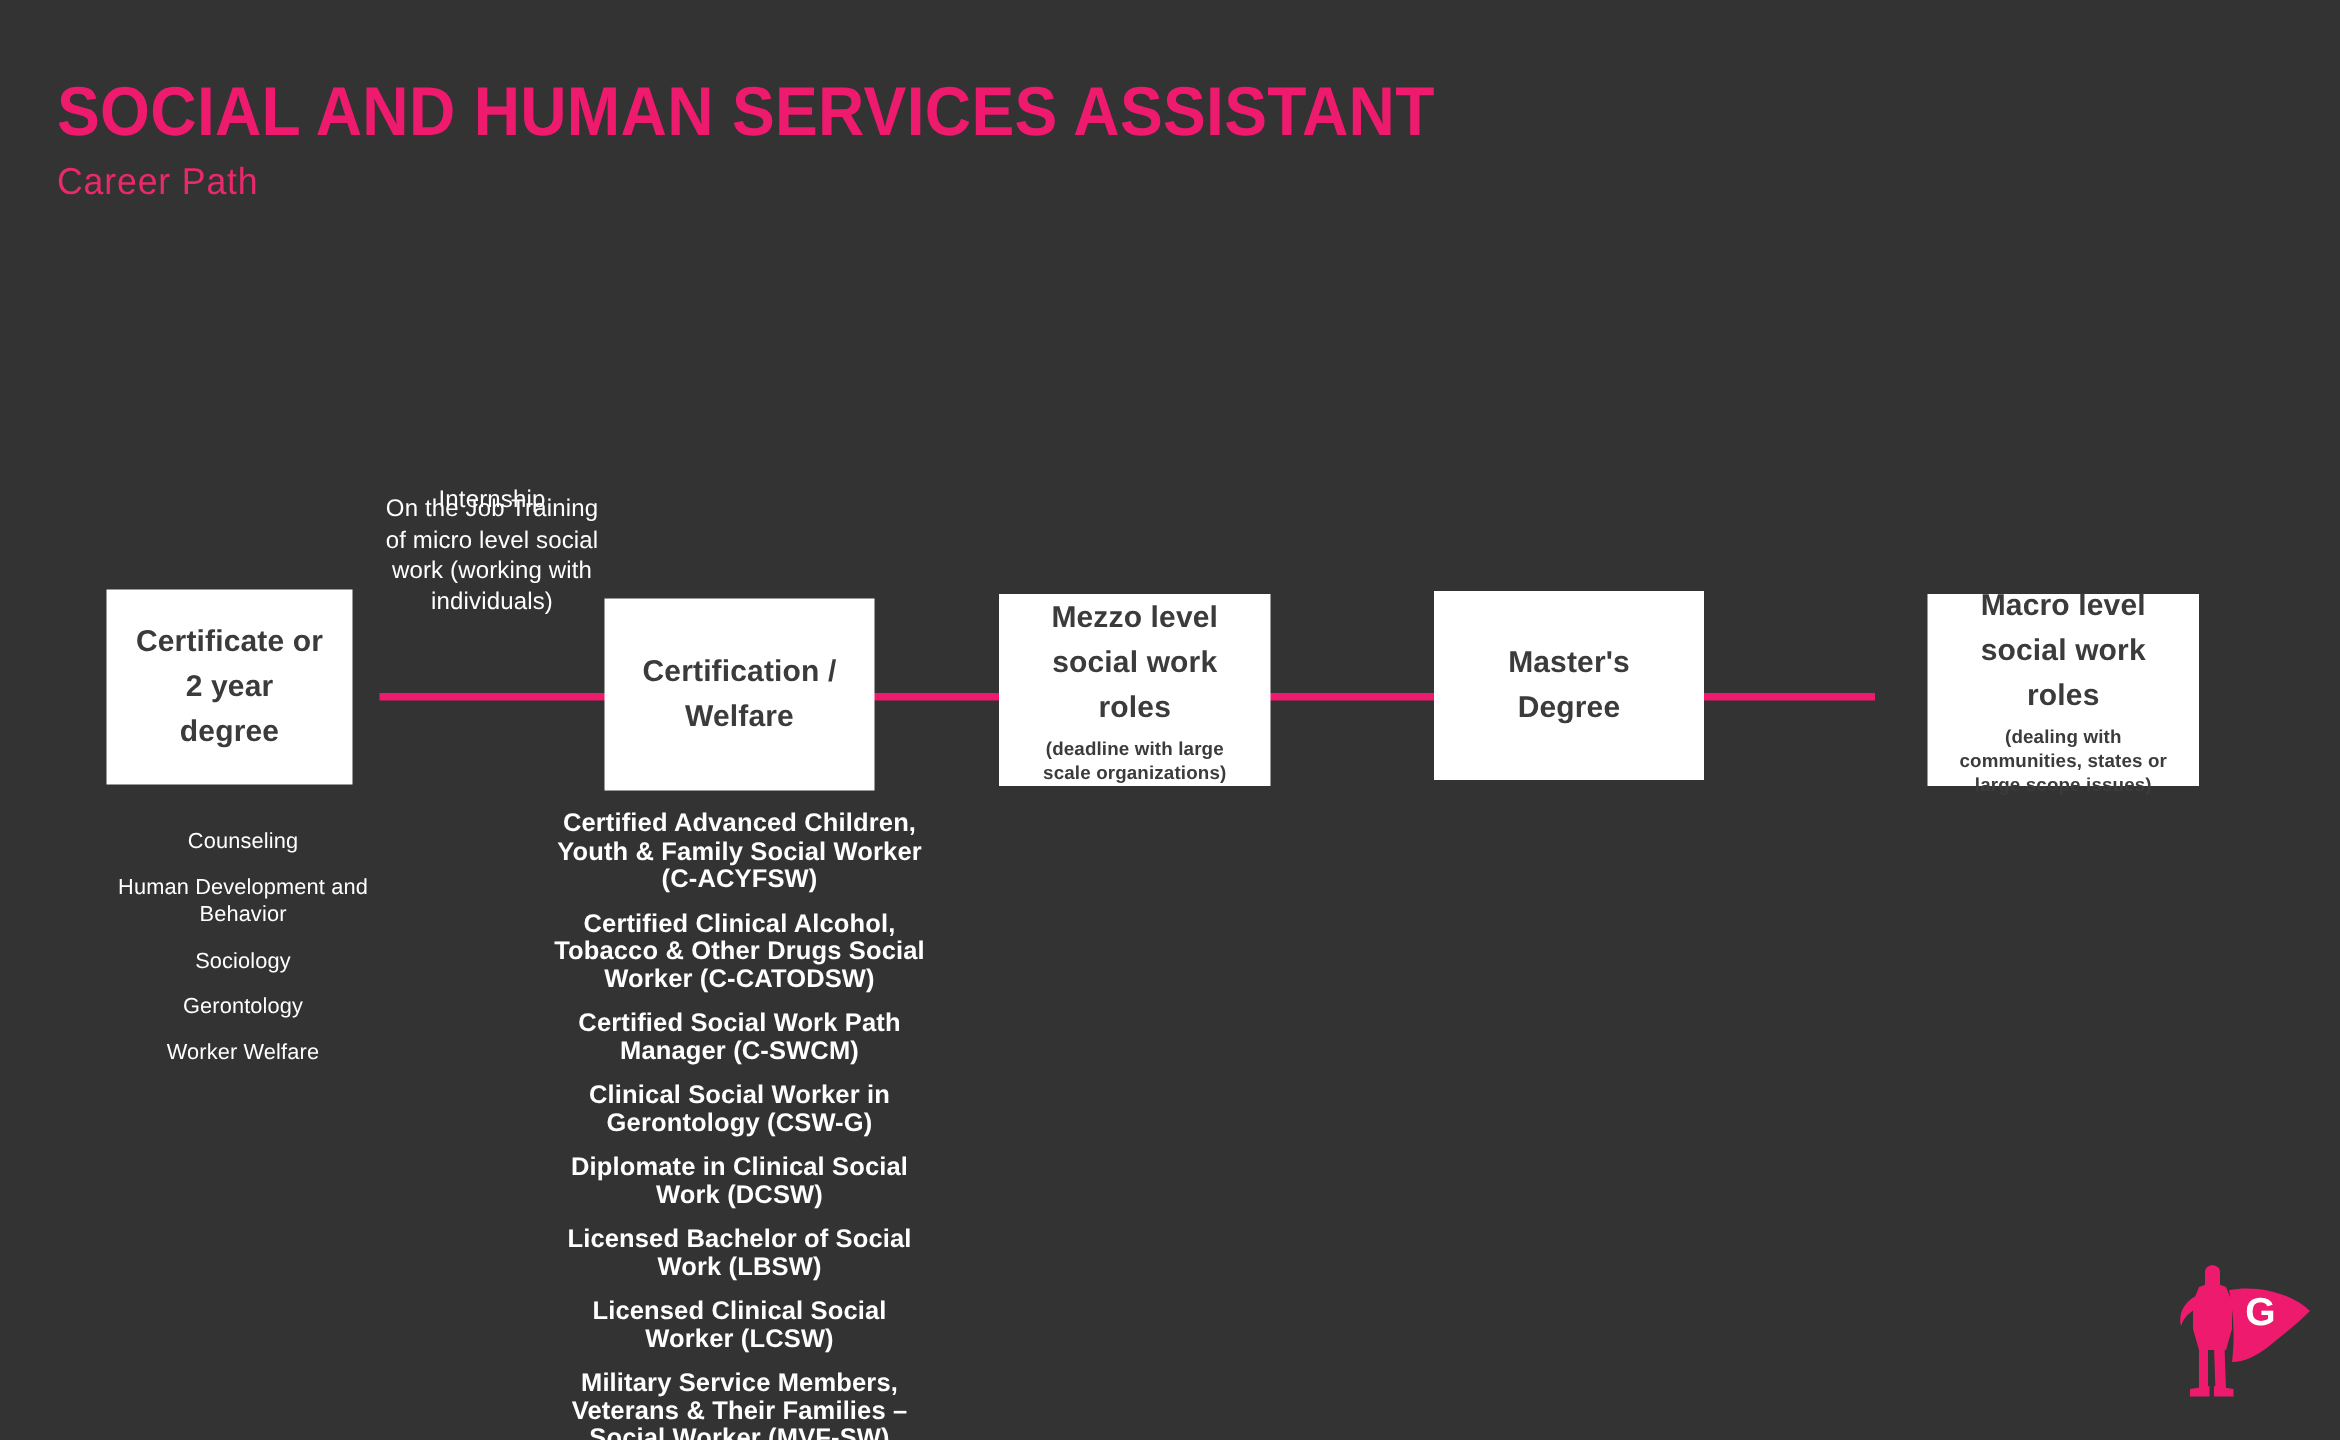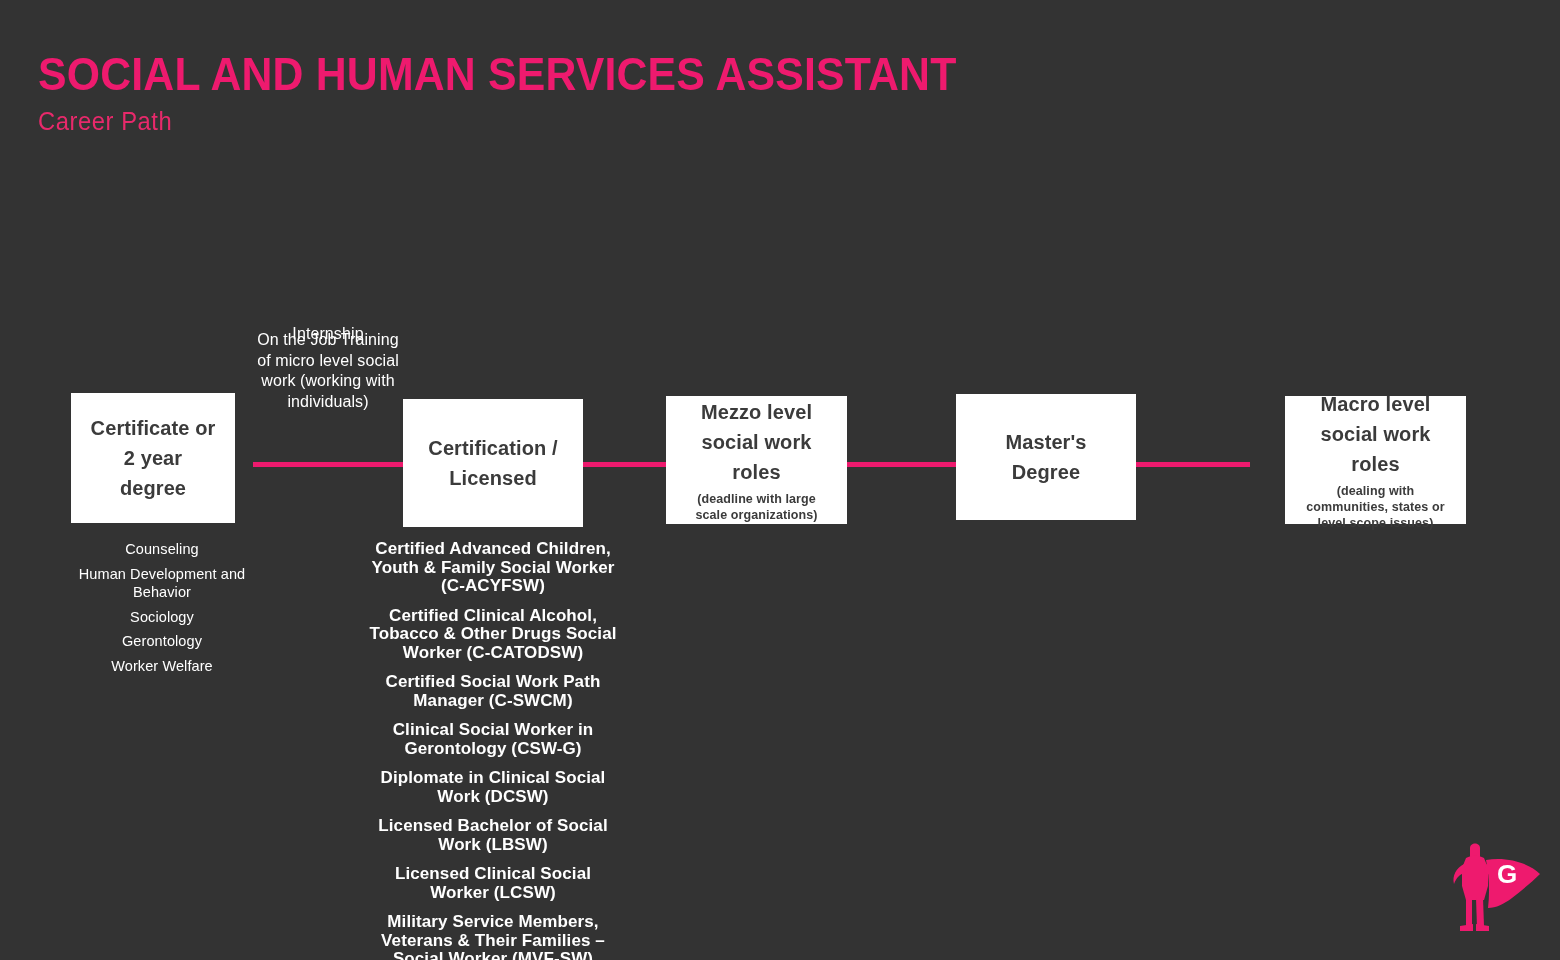--- a/index.html
+++ b/index.html
@@ -105,20 +105,21 @@
     color: #FFFFFF;
   }
   .list-item {
     font-size: 14.5px;
     line-height: 18.5px;
     letter-spacing: 0.1px;
     margin-bottom: 6px;
   }
   .list.compact .list-item {
     margin-bottom: 6px;
+    margin-top: 12px;
   }
   .list.certs .list-item {
     font-weight: bold;
     font-size: 17px;
     line-height: 18.5px;
     margin-bottom: 11px;
   }
 
   
   #logo {
@@ -145,35 +146,35 @@
   <div class="connector" style="left:1134px; width:116px;"></div>
 
   <div class="note" style="left:248px; top:277px; width:160px;margin-top:47px;">Internship</div>
   <div class="note" style="left:252px; top:330px; width:152px;">On the Job Training of micro level social work (working with individuals)</div>
 
   <div class="node" style="left:71px; top:393px; width:164px; height:130px;">
     <div class="node-title">Certificate or 2 year degree</div>
   </div>
 
   <div class="node" style="left:403px; top:399px; width:180px; height:128px;">
-    <div class="node-title">Certification / Licensed</div>
+    <div class="node-title">Certification / Welfare</div>
   </div>
 
   <div class="node" style="left:666px; top:396px; width:181px; height:128px;">
     <div class="node-title">Mezzo level social work roles</div>
     <div class="node-sub">(deadline with large scale organizations)</div>
   </div>
 
   <div class="node" style="left:956px; top:394px; width:180px; height:126px;">
     <div class="node-title">Master's Degree</div>
   </div>
 
   <div class="node" style="left:1249px; top:396px; width:181px; height:128px;margin-left:36px;">
     <div class="node-title">Macro level social work roles</div>
-    <div class="node-sub">(dealing with communities, states or level scope issues)</div>
+    <div class="node-sub">(dealing with communities, states or large scope issues)</div>
   </div>
 
   <div class="list compact" style="left:58px; top:540px; width:208px;">
     <div class="list-item">Counseling</div>
     <div class="list-item">Human Development and Behavior</div>
     <div class="list-item">Sociology</div>
     <div class="list-item">Gerontology</div>
     <div class="list-item">Worker Welfare</div>
   </div>
 

